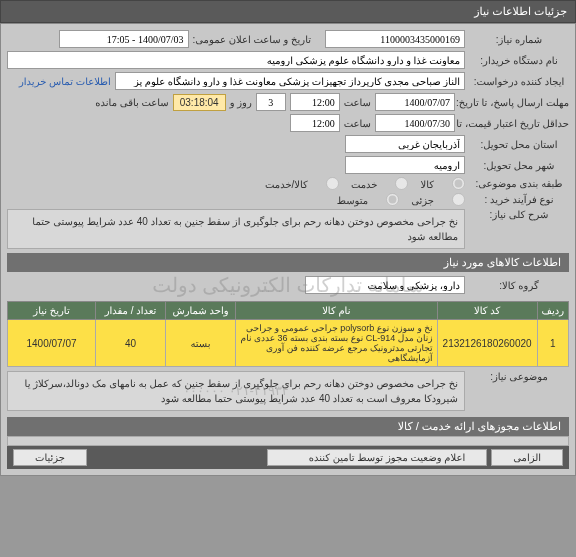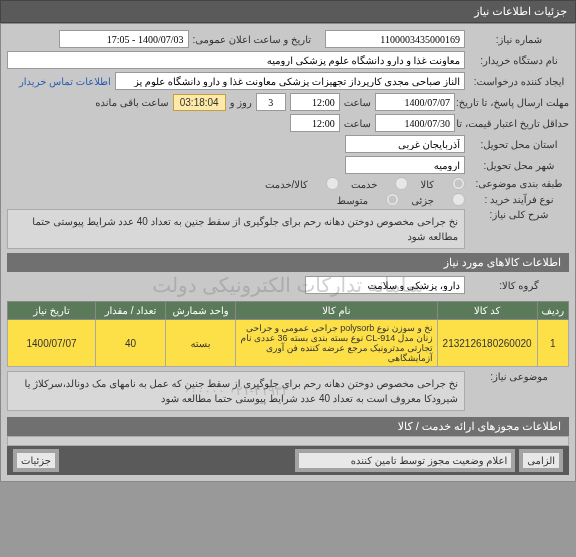--- a/index.html
+++ b/index.html
@@ -99,23 +99,23 @@
   white-space: nowrap;
 }
 .footer-row {
   display: flex;
   justify-content: space-between;
   background: #5a5a5a;
   padding: 3px 6px;
 }
 .footer-cell {
   background: #e8e8e8;
-  padding: 2px 4px;
-  font-size: 10px;
-  border: 4px solid #a3a3a3;
+  padding: 2px 21px;
+  font-size: 10px;
+  border: 1px solid #a3a3a3;
 }
 .small-label { font-size: 10px; }
 </style>
 </head>
 <body>
 
 <div class="panel-header">
   <span>جزئیات اطلاعات نیاز</span>
 </div>
 

